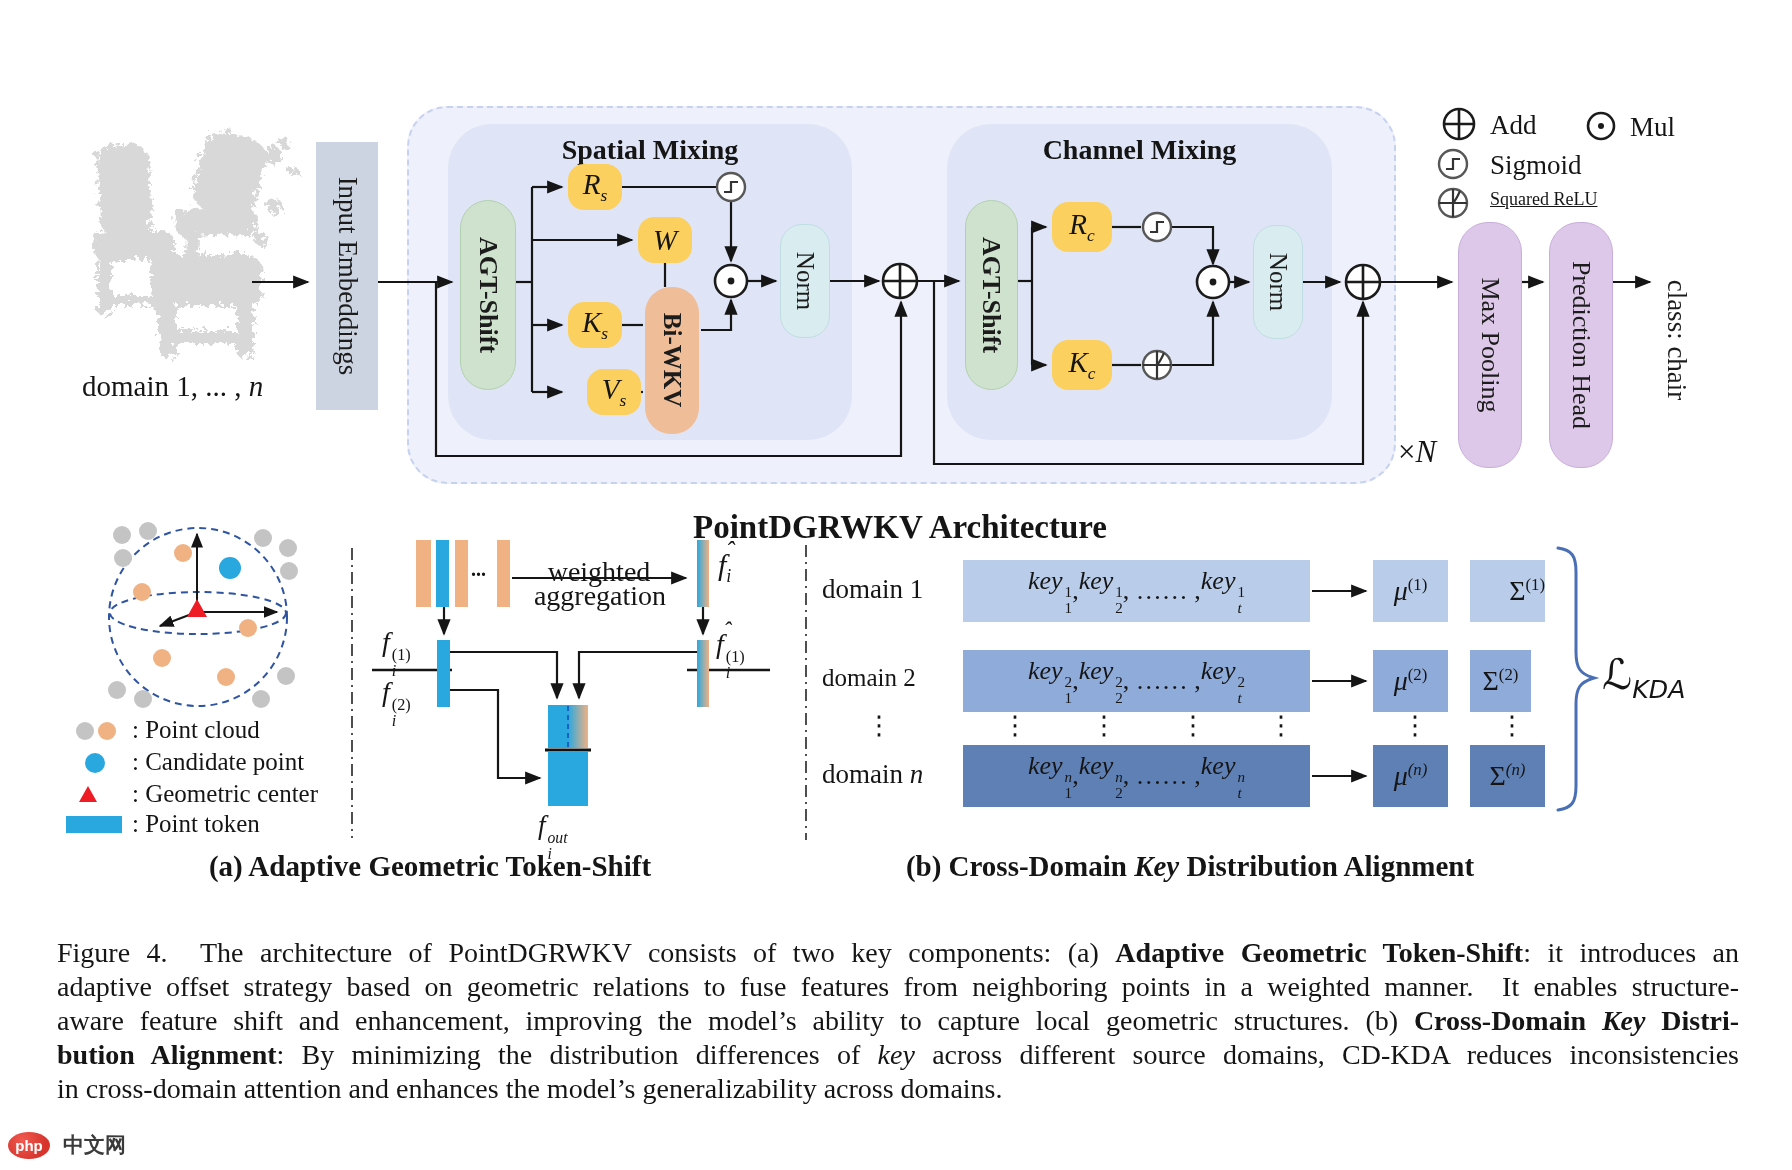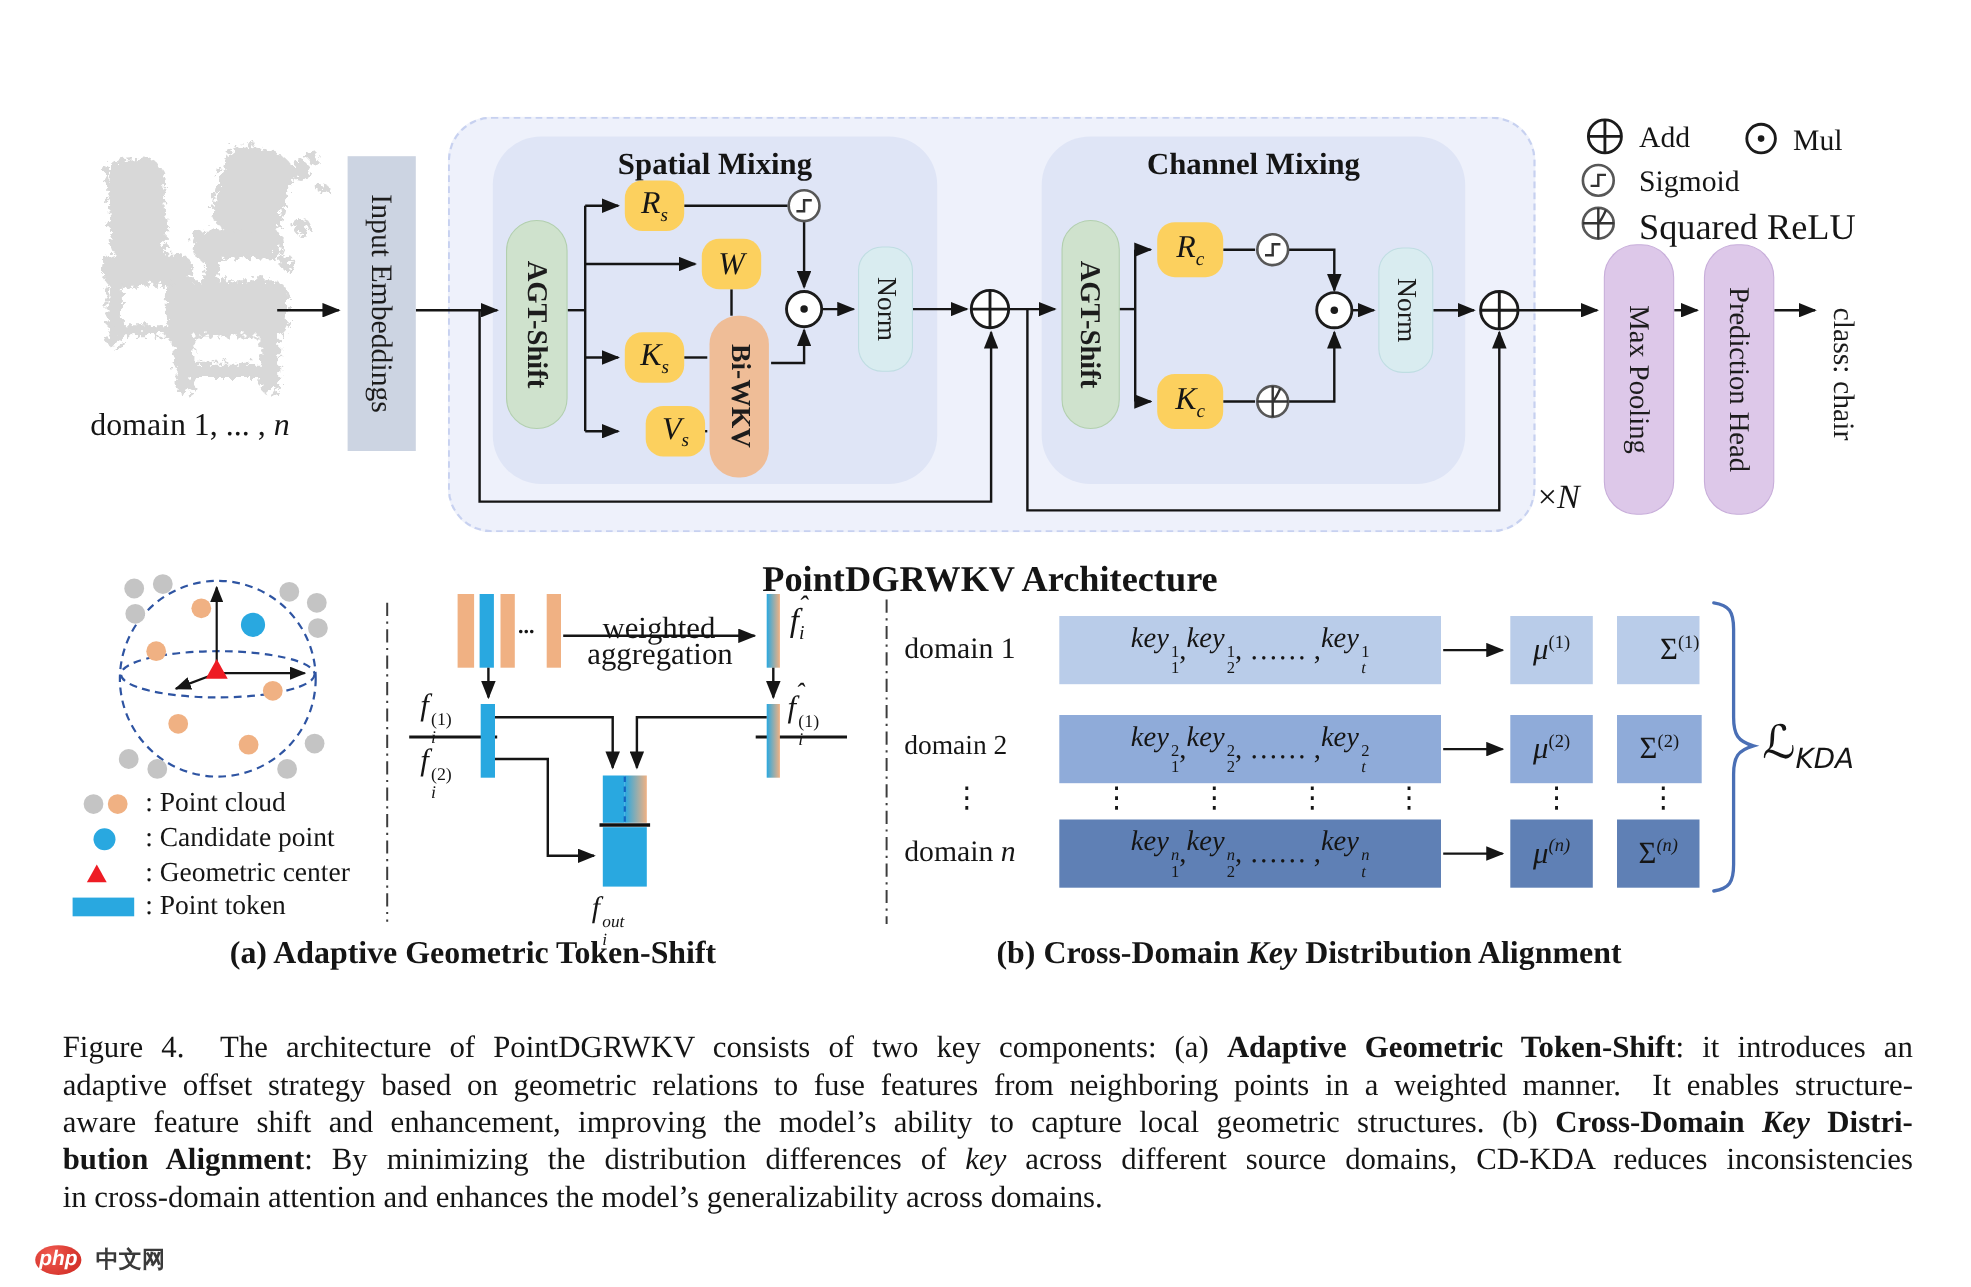--- a/index.html
+++ b/index.html
@@ -29,21 +29,21 @@
   svg .opg{fill:#fff;stroke:#575757;stroke-width:2.4px;}
   svg .gly{fill:none;stroke:#1b1b1b;stroke-width:2.6px;}
   svg .glyg{fill:none;stroke:#333;stroke-width:2.2px;}
   svg .sph{fill:none;stroke:var(--c-sphere_blue);stroke-width:2px;stroke-dasharray:7 5;}
   svg .sep{stroke:#3c3c3c;stroke-width:1.8px;stroke-dasharray:12 5 2 5;fill:none;}
   svg .frc{stroke:var(--c-ink);stroke-width:2.6px;}
   .capline{text-align:justify;text-align-last:justify;}
   .capline.last{text-align-last:left;}
   .wm-badge{display:inline-flex;align-items:center;justify-content:center;width:42px;height:27px;border-radius:50%;
             background:radial-gradient(circle at 35% 30%, #f05a50, var(--c-wm_red) 70%);color:#fff;
-            font-family:"Liberation Sans","DejaVu Sans",sans-serif;font-style:italic;font-weight:bold;font-size:19px;margin-left:24px;}
+            font-family:"Liberation Sans","DejaVu Sans",sans-serif;font-weight:bold;font-size:15px;}
   .wm-text{font-family:Liberation Mono, monospace;font-weight:bold;font-size:21px;color:#3a3a3a;margin-left:13px;}
 </style>
 </head>
 <body>
 
 <div class="stage">
 
   <div class="container" style="left:407px;top:106px;width:985px;height:374px;"></div>
   <div class="block" style="left:448px;top:124px;width:404px;height:316px;"></div>
   <div class="block" style="left:947px;top:124px;width:385px;height:316px;"></div>
@@ -284,21 +284,21 @@
     </div>
 
   <div class="box" style="left:1253px;top:225px;width:50px;height:114px;background:var(--c-norm_fill);border:1.5px solid var(--c-norm_border);border-radius:22px;"></div>
   <span class="vtext" style="left:1278px;top:282px;font-size:25px;">Norm</span>
 
   <div class="abs ser" style="left:1398px;top:434px;font-size:31px;"><span>×</span><span style="font-style: italic;">N</span></div>
 
   <div class="abs ser" style="left:1490px;top:110px;font-size:27px;">Add</div>
   <div class="abs ser" style="left:1630px;top:112px;font-size:27px;">Mul</div>
   <div class="abs ser" style="left:1490px;top:150px;font-size:27px;">Sigmoid</div>
-  <div class="abs ser" style="left:1490px;top:189px;font-size:33px;">Squared ReLU</div>
+  <div class="abs ser" style="left:1490px;top:189px;font-size:18px;text-decoration:underline;">Squared ReLU</div>
 
   <div class="box" style="left:1458px;top:222px;width:64px;height:246px;background:var(--c-purple);border:1.5px solid var(--c-purple_border);border-radius:30px;"></div>
   <span class="vtext" style="left:1490px;top:345px;font-size:26px;">Max Pooling</span>
 
   <div class="box" style="left:1549px;top:222px;width:64px;height:246px;background:var(--c-purple);border:1.5px solid var(--c-purple_border);border-radius:30px;"></div>
   <span class="vtext" style="left:1581px;top:345px;font-size:26px;">Prediction Head</span>
 
   <span class="vtext" style="left:1676px;top:340px;font-size:27px;">class: chair</span>
 
   <div class="abs ser b ctr" style="left:550px;top:509px;width:700px;font-size:33px;">PointDGRWKV Architecture</div>
@@ -387,21 +387,21 @@
 
   <div class="box ser" style="left:1373px;top:560px;width:75px;height:62px;background:var(--c-row1);font-size:28px;">
       <span><span class="mwrap"><span class="it">μ</span><sup class="m">(1)</sup></span></span>
     </div>
   <div class="box ser" style="left:1470px;top:560px;width:75px;height:62px;background:var(--c-row1);font-size:28px;justify-content:flex-end;">
       <span><span class="mwrap"><span>Σ</span><sup class="m">(1)</sup></span></span>
     </div>
   <div class="box ser" style="left:1373px;top:650px;width:75px;height:62px;background:var(--c-row2);font-size:28px;">
       <span><span class="mwrap"><span class="it">μ</span><sup class="m">(2)</sup></span></span>
     </div>
-  <div class="box ser" style="left:1470px;top:650px;width:77px;height:62px;background:var(--c-row2);font-size:28px;">
+  <div class="box ser" style="left:1470px;top:650px;width:61px;height:62px;background:var(--c-row2);font-size:28px;">
       <span><span class="mwrap"><span>Σ</span><sup class="m">(2)</sup></span></span>
     </div>
   <div class="box ser" style="left:1373px;top:745px;width:75px;height:62px;background:var(--c-row3);font-size:28px;">
       <span><span class="mwrap"><span class="it">μ</span><sup class="m it">(n)</sup></span></span>
     </div>
   <div class="box ser" style="left:1470px;top:745px;width:75px;height:62px;background:var(--c-row3);font-size:28px;">
       <span><span class="mwrap"><span>Σ</span><sup class="m it">(n)</sup></span></span>
     </div>
 
   <span class="abs ser" style="left:866px;top:710px;font-size:26px;">⋮</span>

